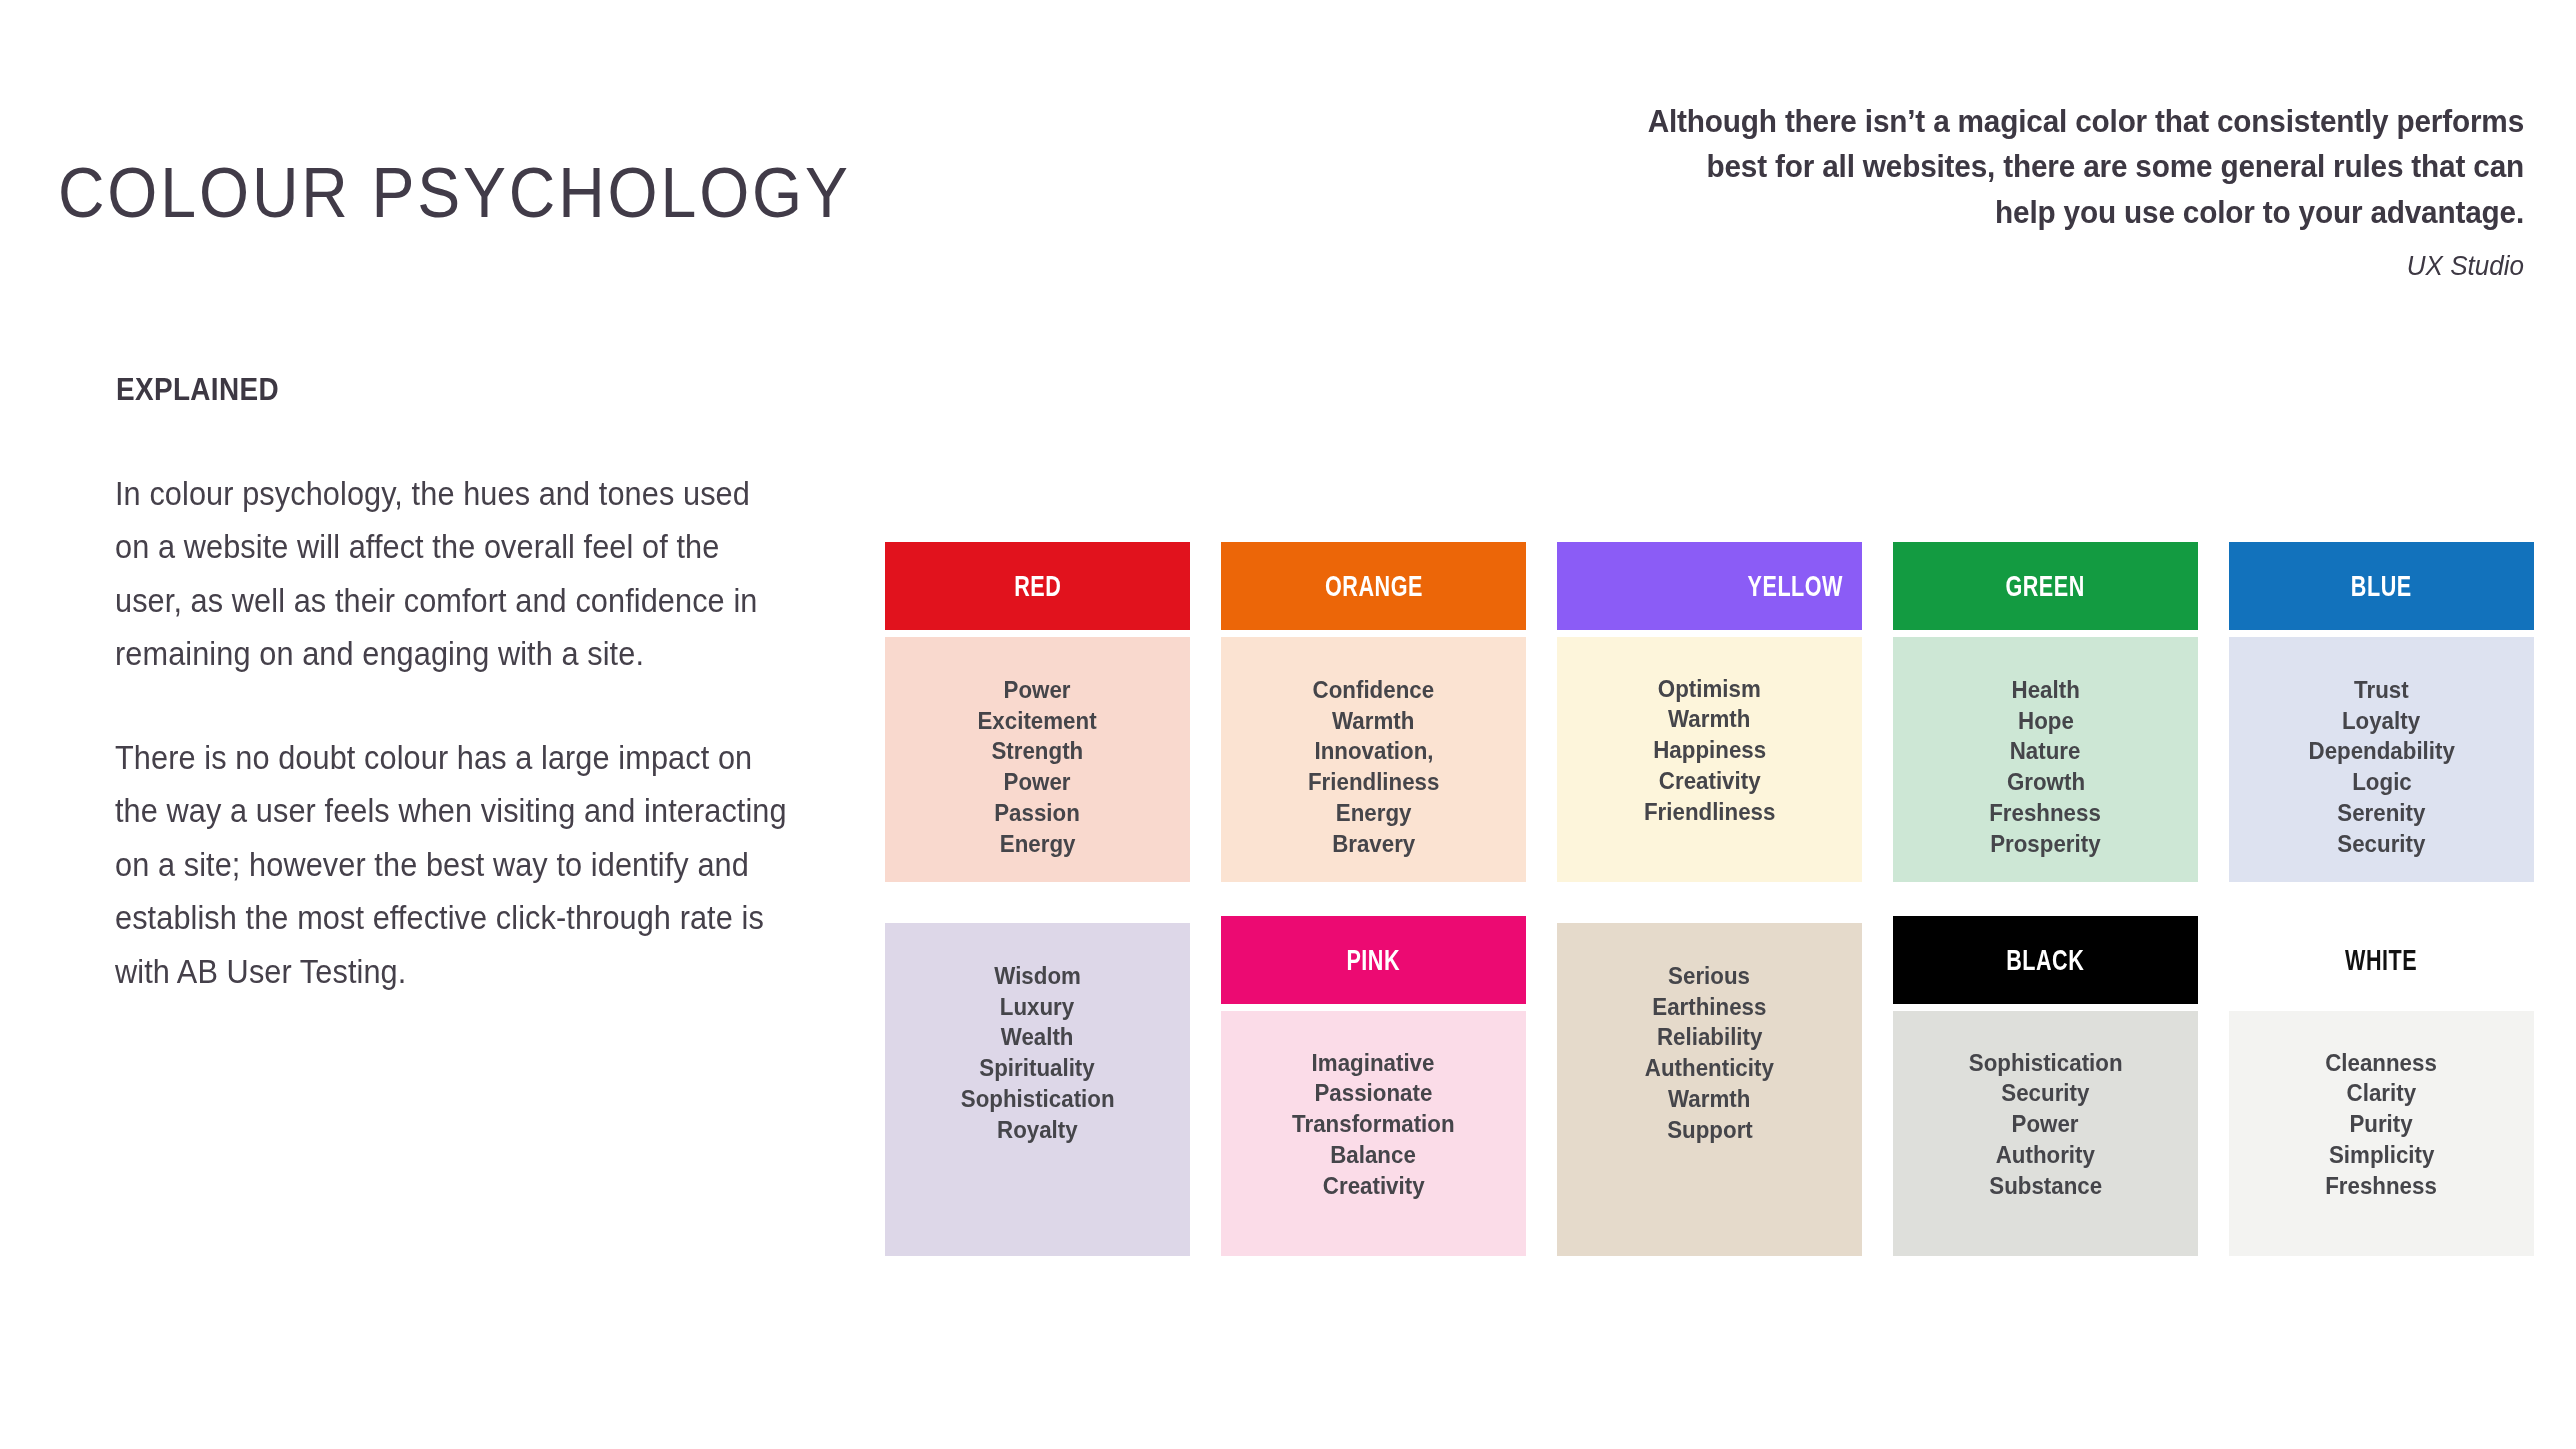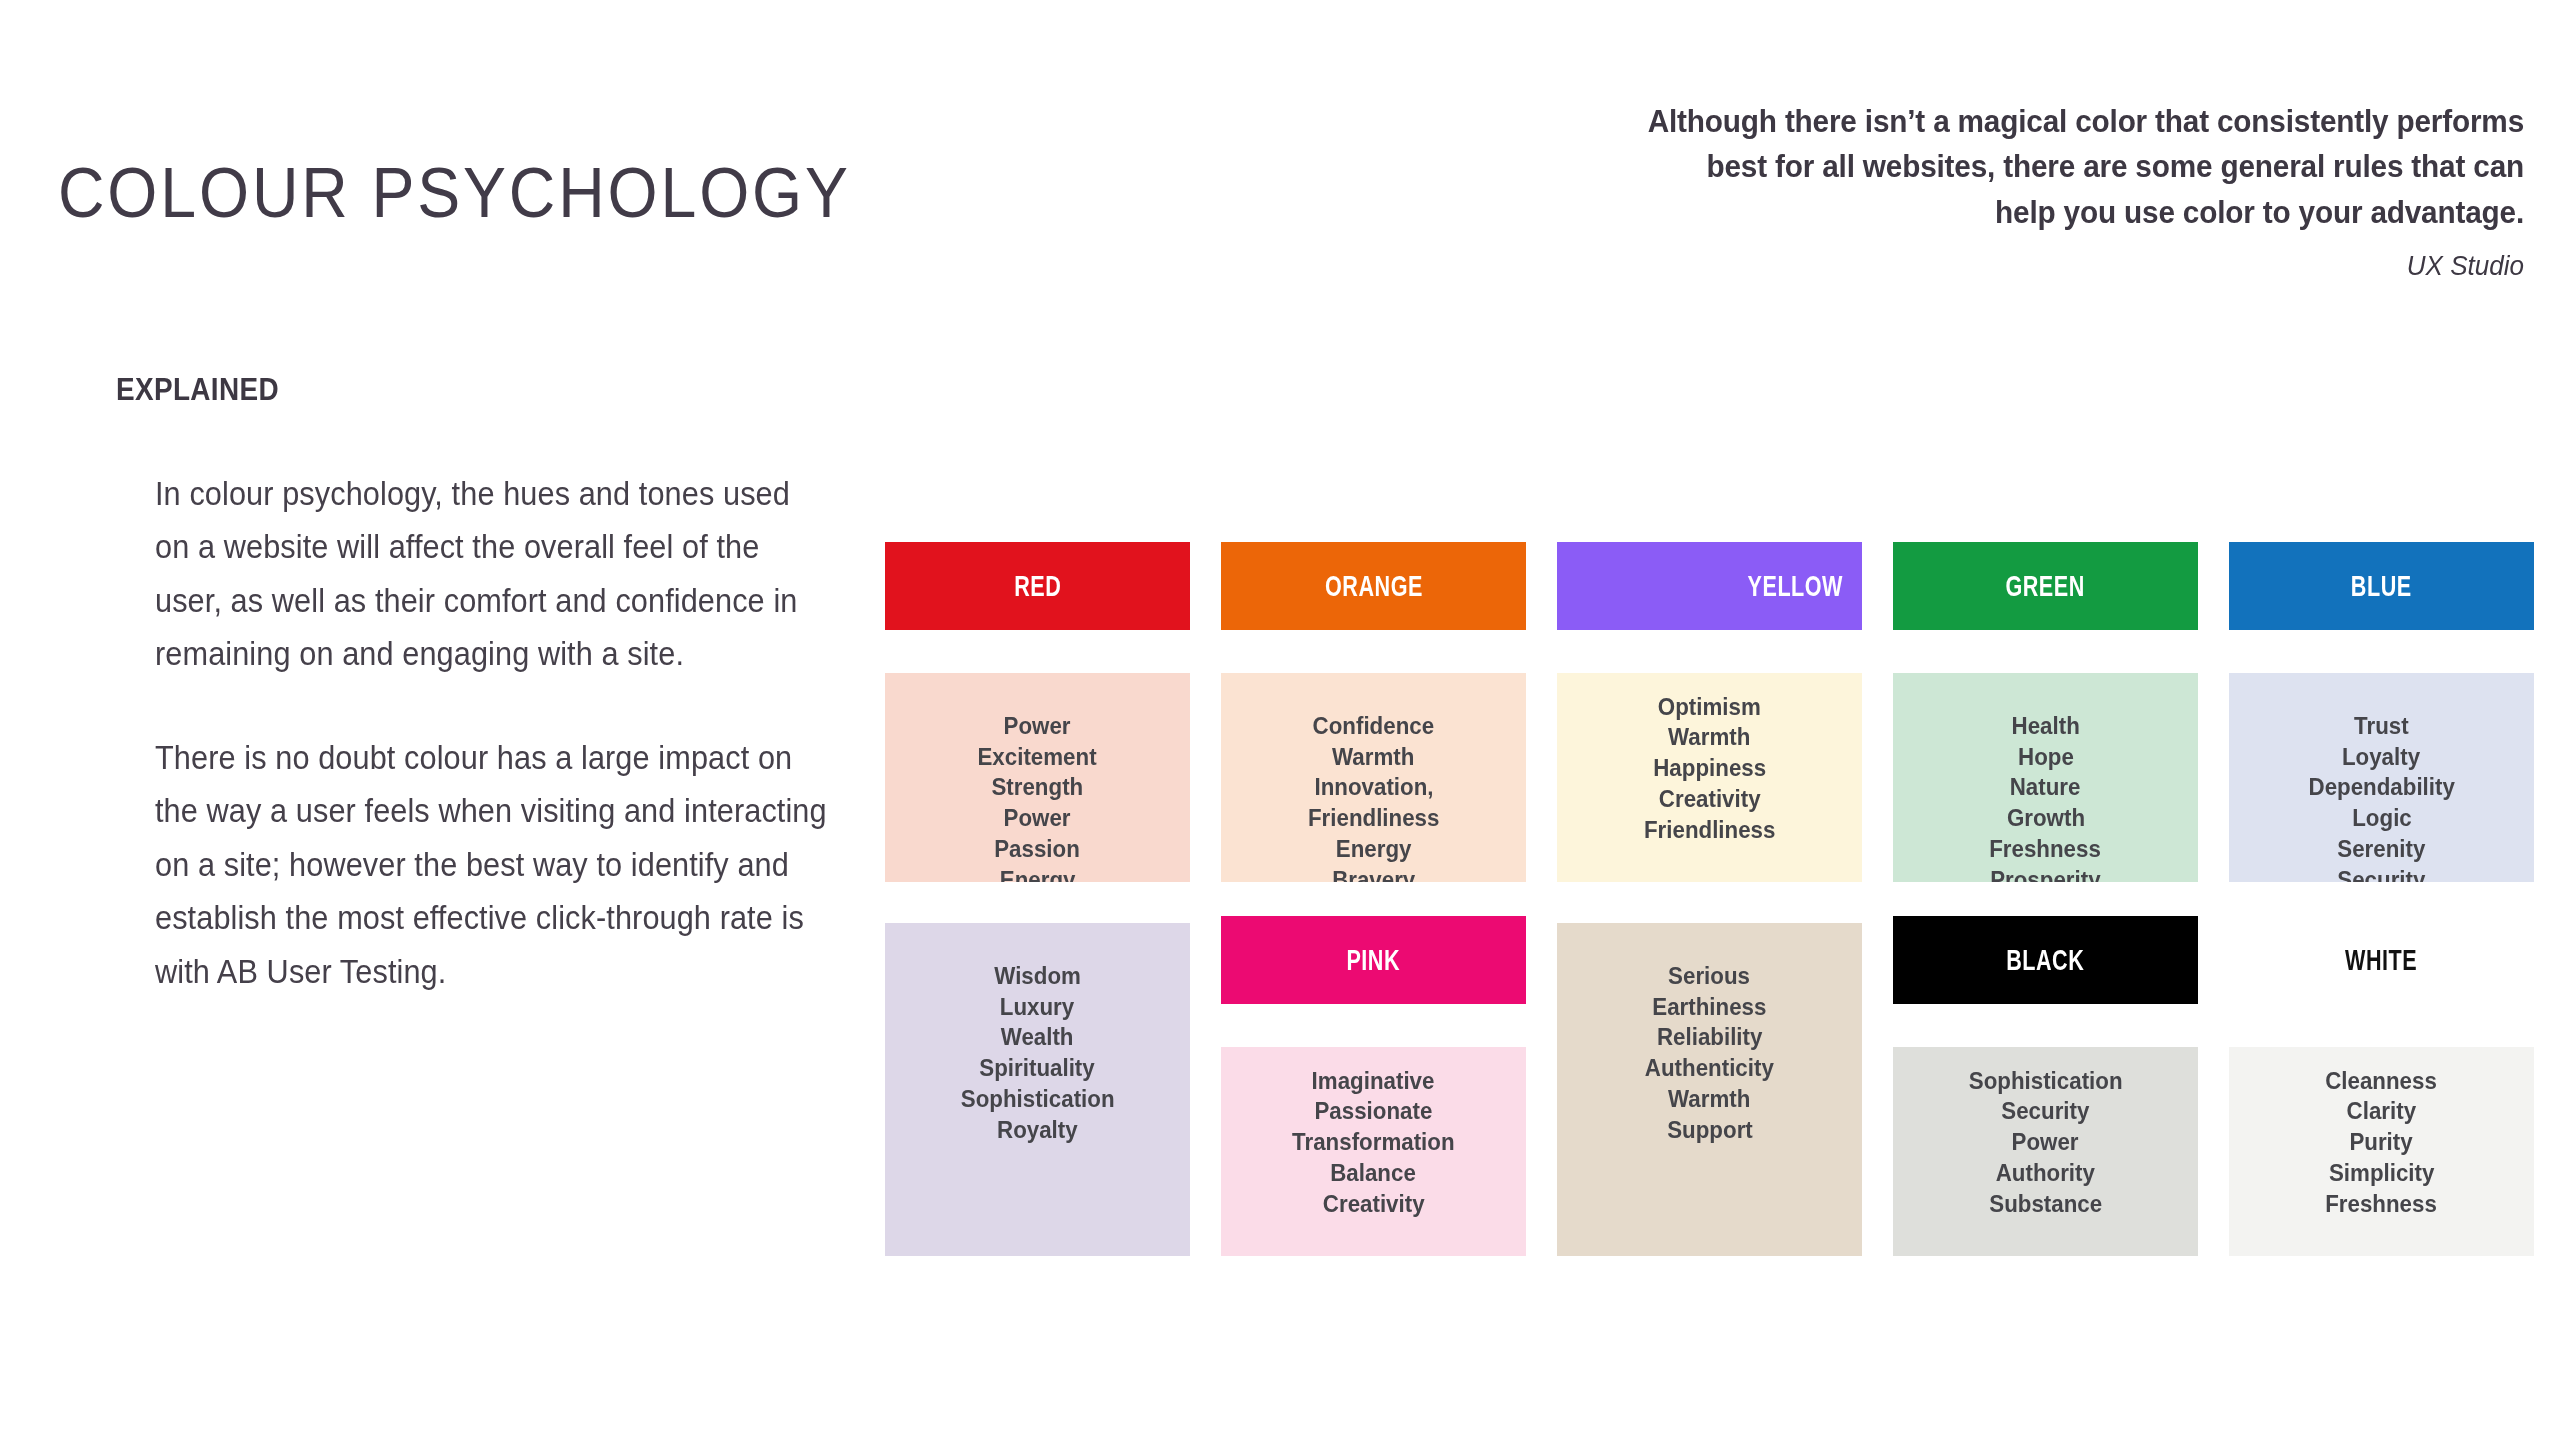--- a/index.html
+++ b/index.html
@@ -66,21 +66,20 @@
     letter-spacing: 0.4px;
     color: #3d3843;
     transform: scaleX(0.9);
     transform-origin: left center;
   }
   #body-copy {
     position: absolute;
     left: 115px;
     top: 467px;
     width: 728px;
-    margin-left: 40px;
   }
   #body-copy p {
     margin: 0 0 50px 0;
     font-size: 33px;
     font-weight: 300;
     line-height: 1.62;
     color: #45404a;
     letter-spacing: 0.1px;
     transform: scaleX(0.93);
     transform-origin: left top;
@@ -96,21 +95,20 @@
     display: grid;
     grid-template-columns: repeat(5, 305px);
     grid-template-rows: 340px 340px;
     column-gap: 31px;
     row-gap: 34px;
   }
   .colour-card {
     display: flex;
     flex-direction: column;
     overflow: hidden;
-    gap: 36px;
   }
   .card-header {
     height: 88px;
     flex: 0 0 88px;
     display: flex;
     align-items: center;
     justify-content: center;
   }
   .card-header-label {
     font-size: 30px;

